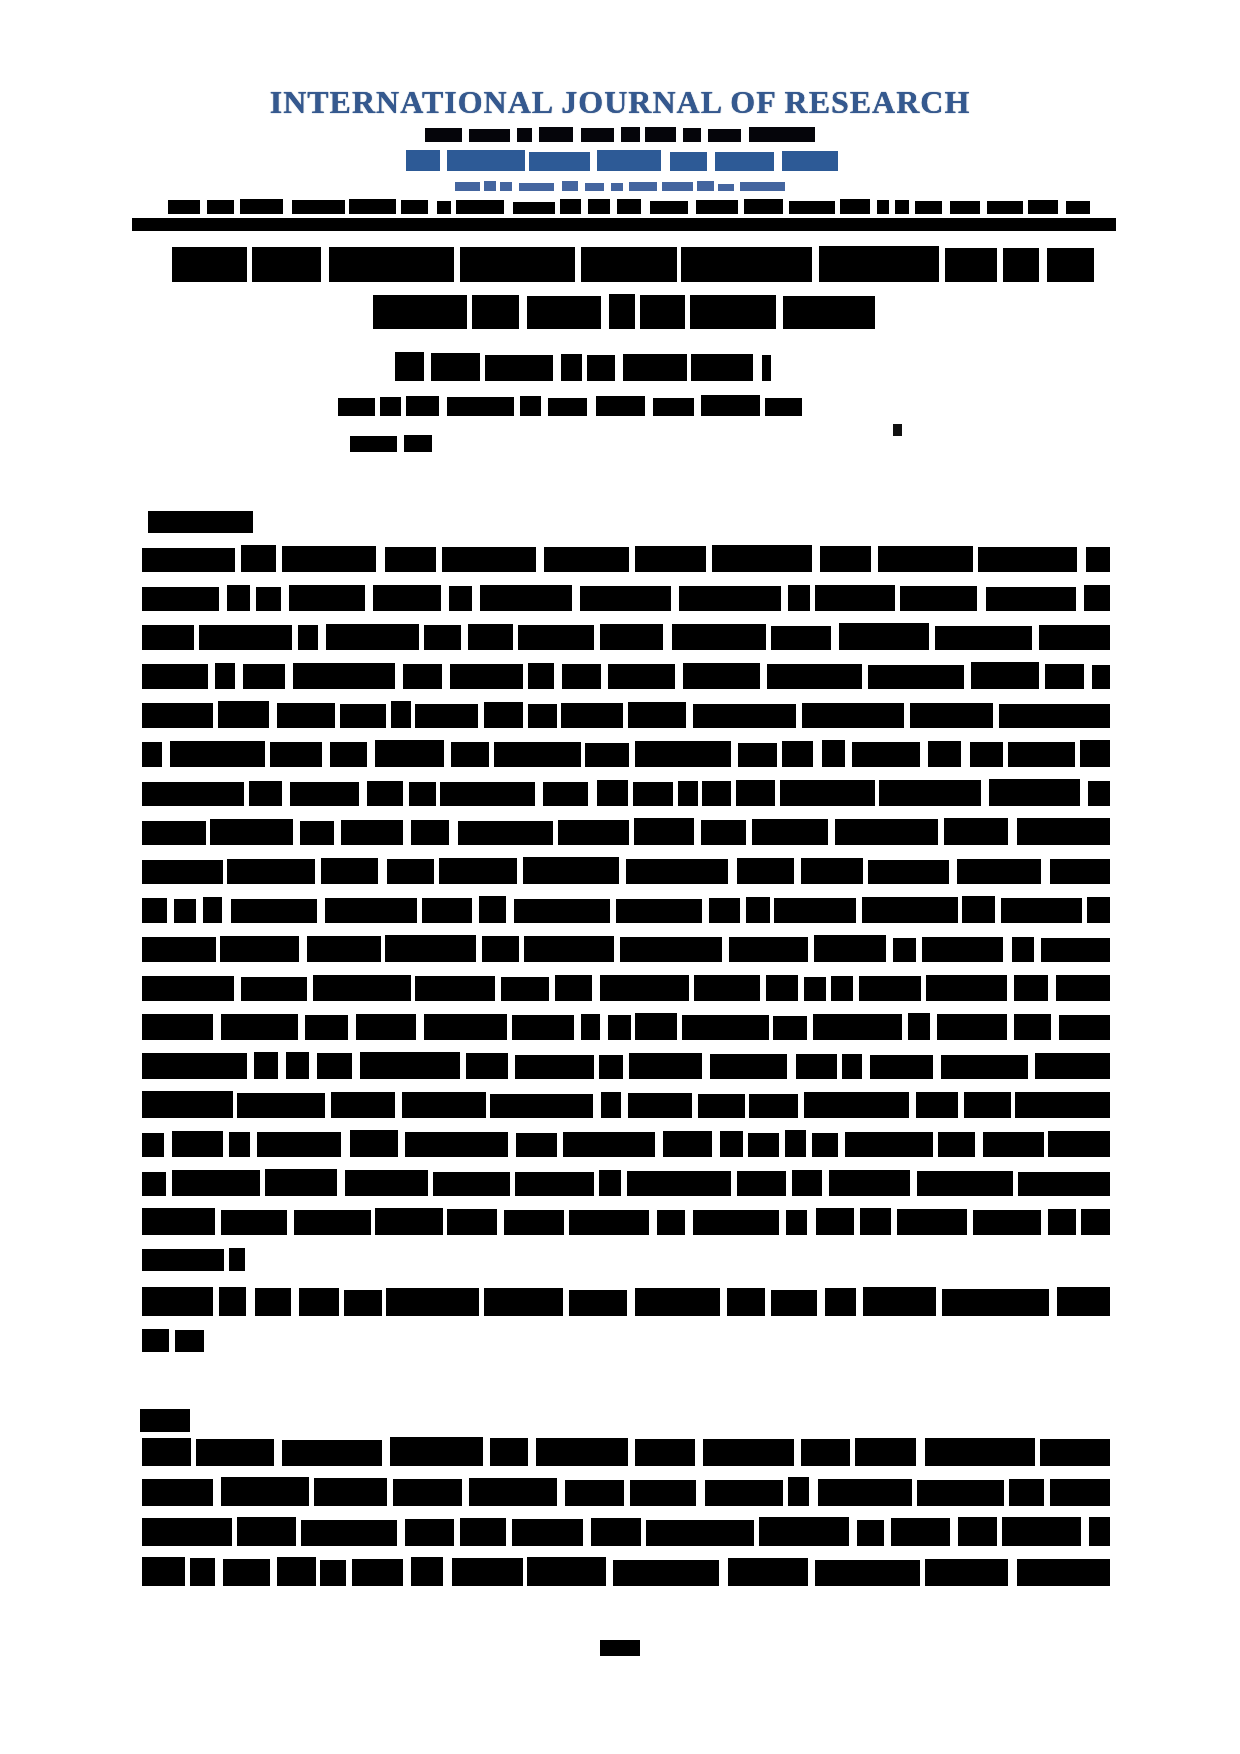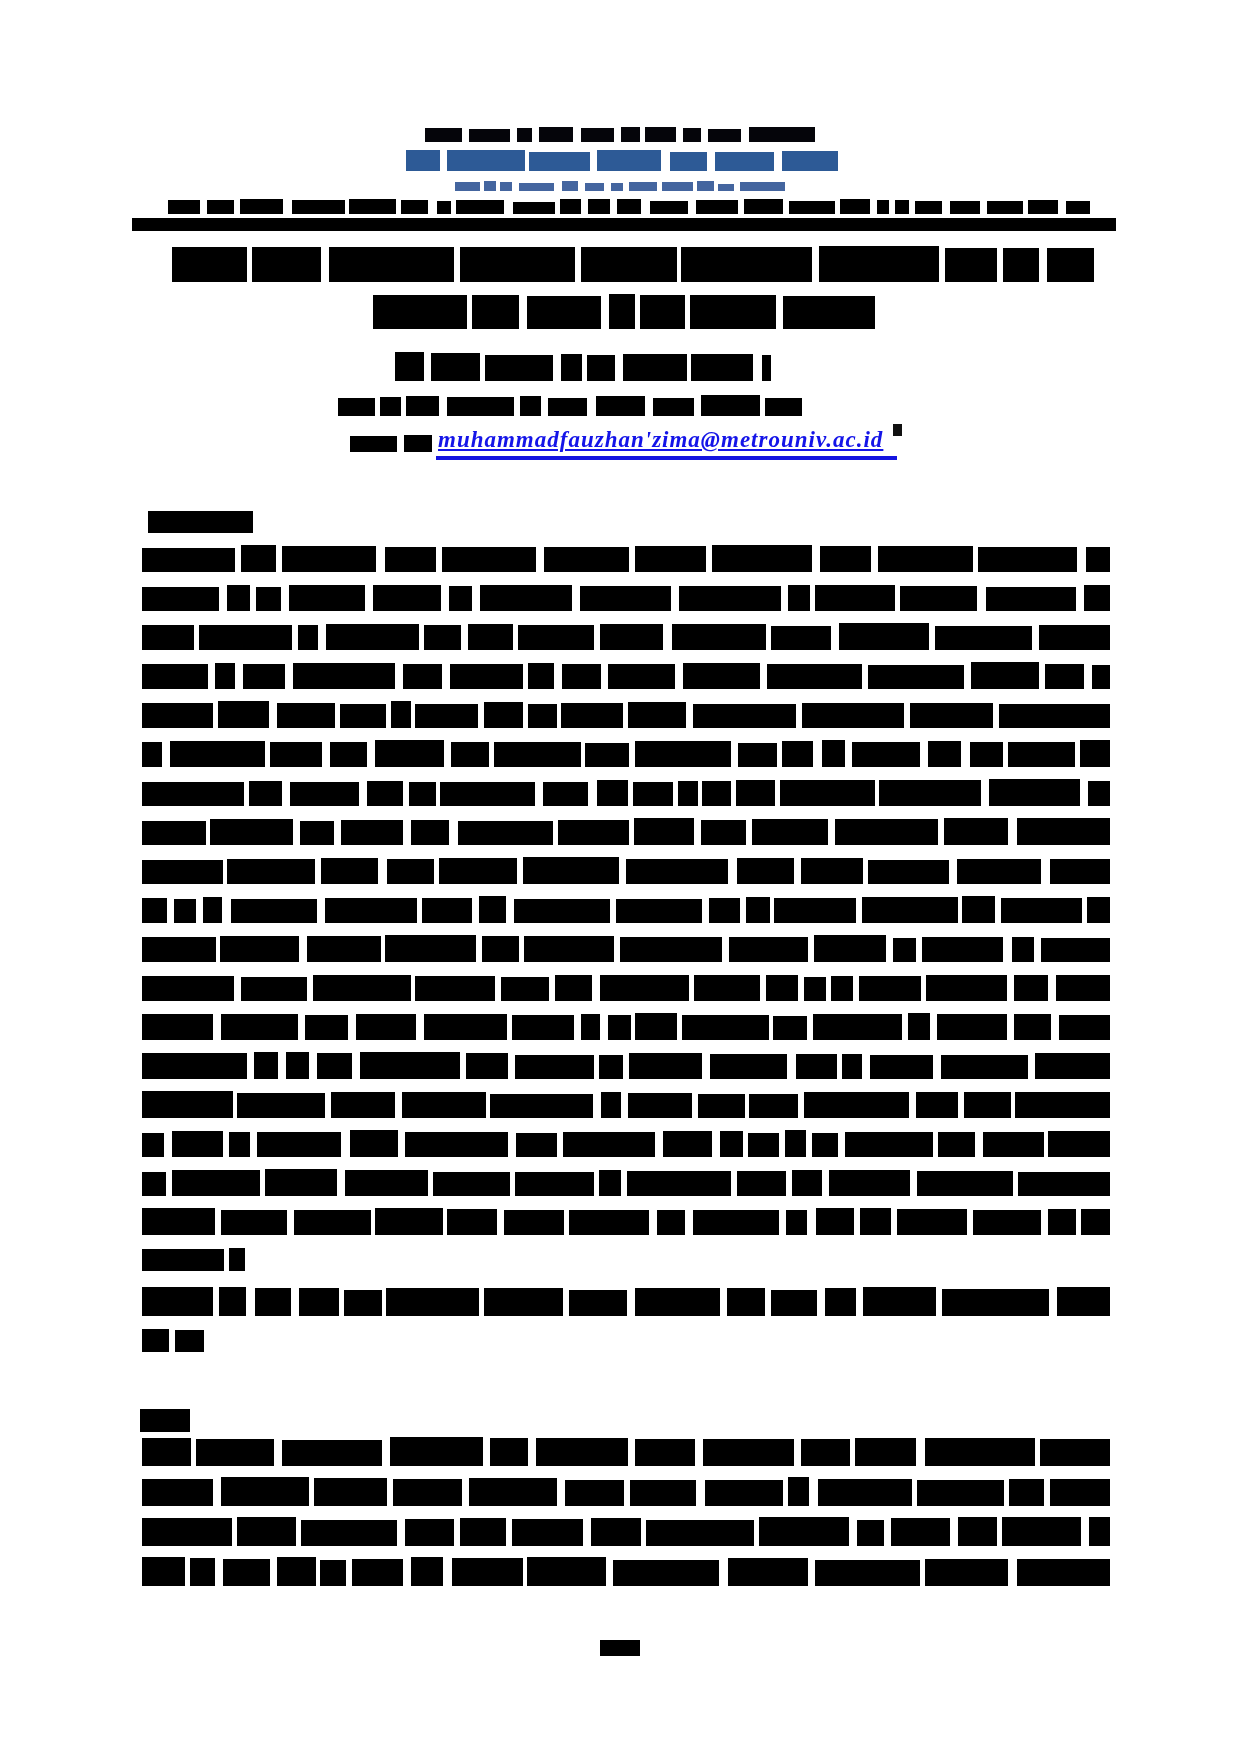--- a/index.html
+++ b/index.html
@@ -35,22 +35,22 @@
   }
   .layer{position:absolute;inset:0;}
   .rl{position:absolute;}
   .rl i{position:absolute;bottom:0;display:block;}
 </style>
 </head>
 <body>
 
 <div class="page">
 
+  <div class="journal-title" style="color: rgb(53, 89, 143);">INTERNATIONAL JOURNAL OF RESEARCH</div>
 
-  <a class="email-text" style="color: rgb(20, 20, 232);">muhammadfauzhan'zima@metrouniv.ac.id</a>
 
   <div class="layer">
       <div class="rl" style="left: 425px; top: 126px; width: 390px; height: 16px;">
         <i style="left: 0px; width: 37px; top: 2px; background: rgb(5, 5, 10);"></i>
         <i style="left: 44px; width: 41px; top: 3px; background: rgb(5, 5, 10);"></i>
         <i style="left: 92px; width: 15px; top: 2px; background: rgb(5, 5, 10);"></i>
         <i style="left: 114px; width: 34px; top: 1px; background: rgb(5, 5, 10);"></i>
         <i style="left: 156px; width: 33px; top: 2px; background: rgb(5, 5, 10);"></i>
         <i style="left: 196px; width: 19px; top: 1px; background: rgb(5, 5, 10);"></i>
         <i style="left: 220px; width: 31px; top: 1px; background: rgb(5, 5, 10);"></i>

